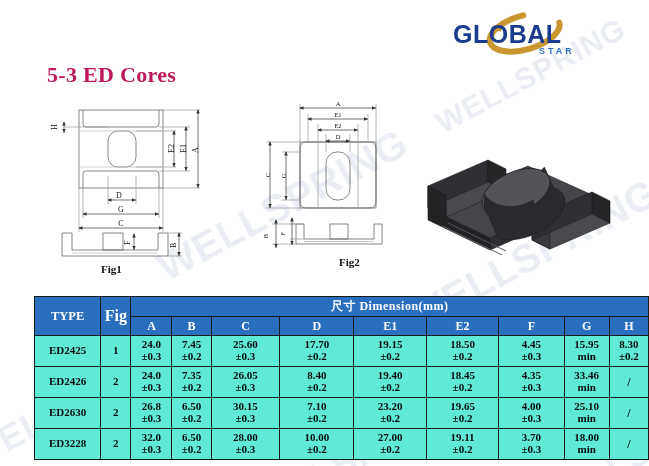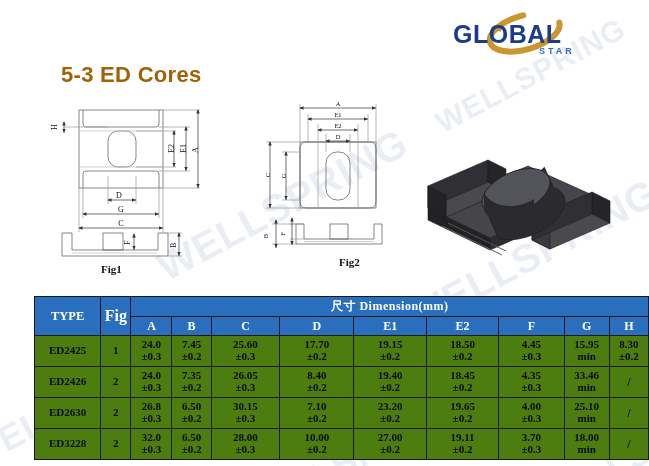--- a/index.html
+++ b/index.html
@@ -22,23 +22,23 @@
     letter-spacing:1px;
     user-select:none;
   }
   
   #logo{
     position:absolute;left:443px;top:10px;width:160px;height:48px;
   }
   #logo svg{display:block;}
   
   #page-title{
-    position:absolute;left:61px;top:62px;
-    font-size:22px;font-weight:bold;color:#a16207;
-    font-family:Liberation Sans, sans-serif;
+    position:absolute;left:47px;top:62px;
+    font-size:22px;font-weight:bold;color:#be185d;
+    font-family:Liberation Serif, serif;
     letter-spacing:0.3px;
   }
   
   .fig-wrap{position:absolute;}
   #fig1-wrap{left:48px;top:100px;width:200px;height:158px;}
   #fig2-wrap{left:258px;top:96px;width:160px;height:162px;}
   #fig3-wrap{left:398px;top:130px;width:230px;height:138px;}
   .fig-caption{
     position:absolute;font-size:11px;font-weight:bold;color:#111;
     font-family:"Liberation Serif", serif;
@@ -73,21 +73,21 @@
   .w-c{width:72px;}
   .w-d{width:78px;}
   .w-e1{width:76px;}
   .w-e2{width:76px;}
   .w-f{width:69px;}
   .w-g{width:46px;}
   .w-h{width:40px;}
   #dim-table tbody td{
     font-size:11px;font-weight:bold;color:#0a0a0a;
     height:30px;line-height:1.08;
-    background:#4d7c0f;
+    background:#5eead4;
   }
   .cell-type{font-size:11.5px;}
   .cell-fig{font-size:11px;}
   .val{display:block;}
   .tol{display:block;}
   .slash{font-size:12px;}
 </style>
 </head>
 <body>
 

